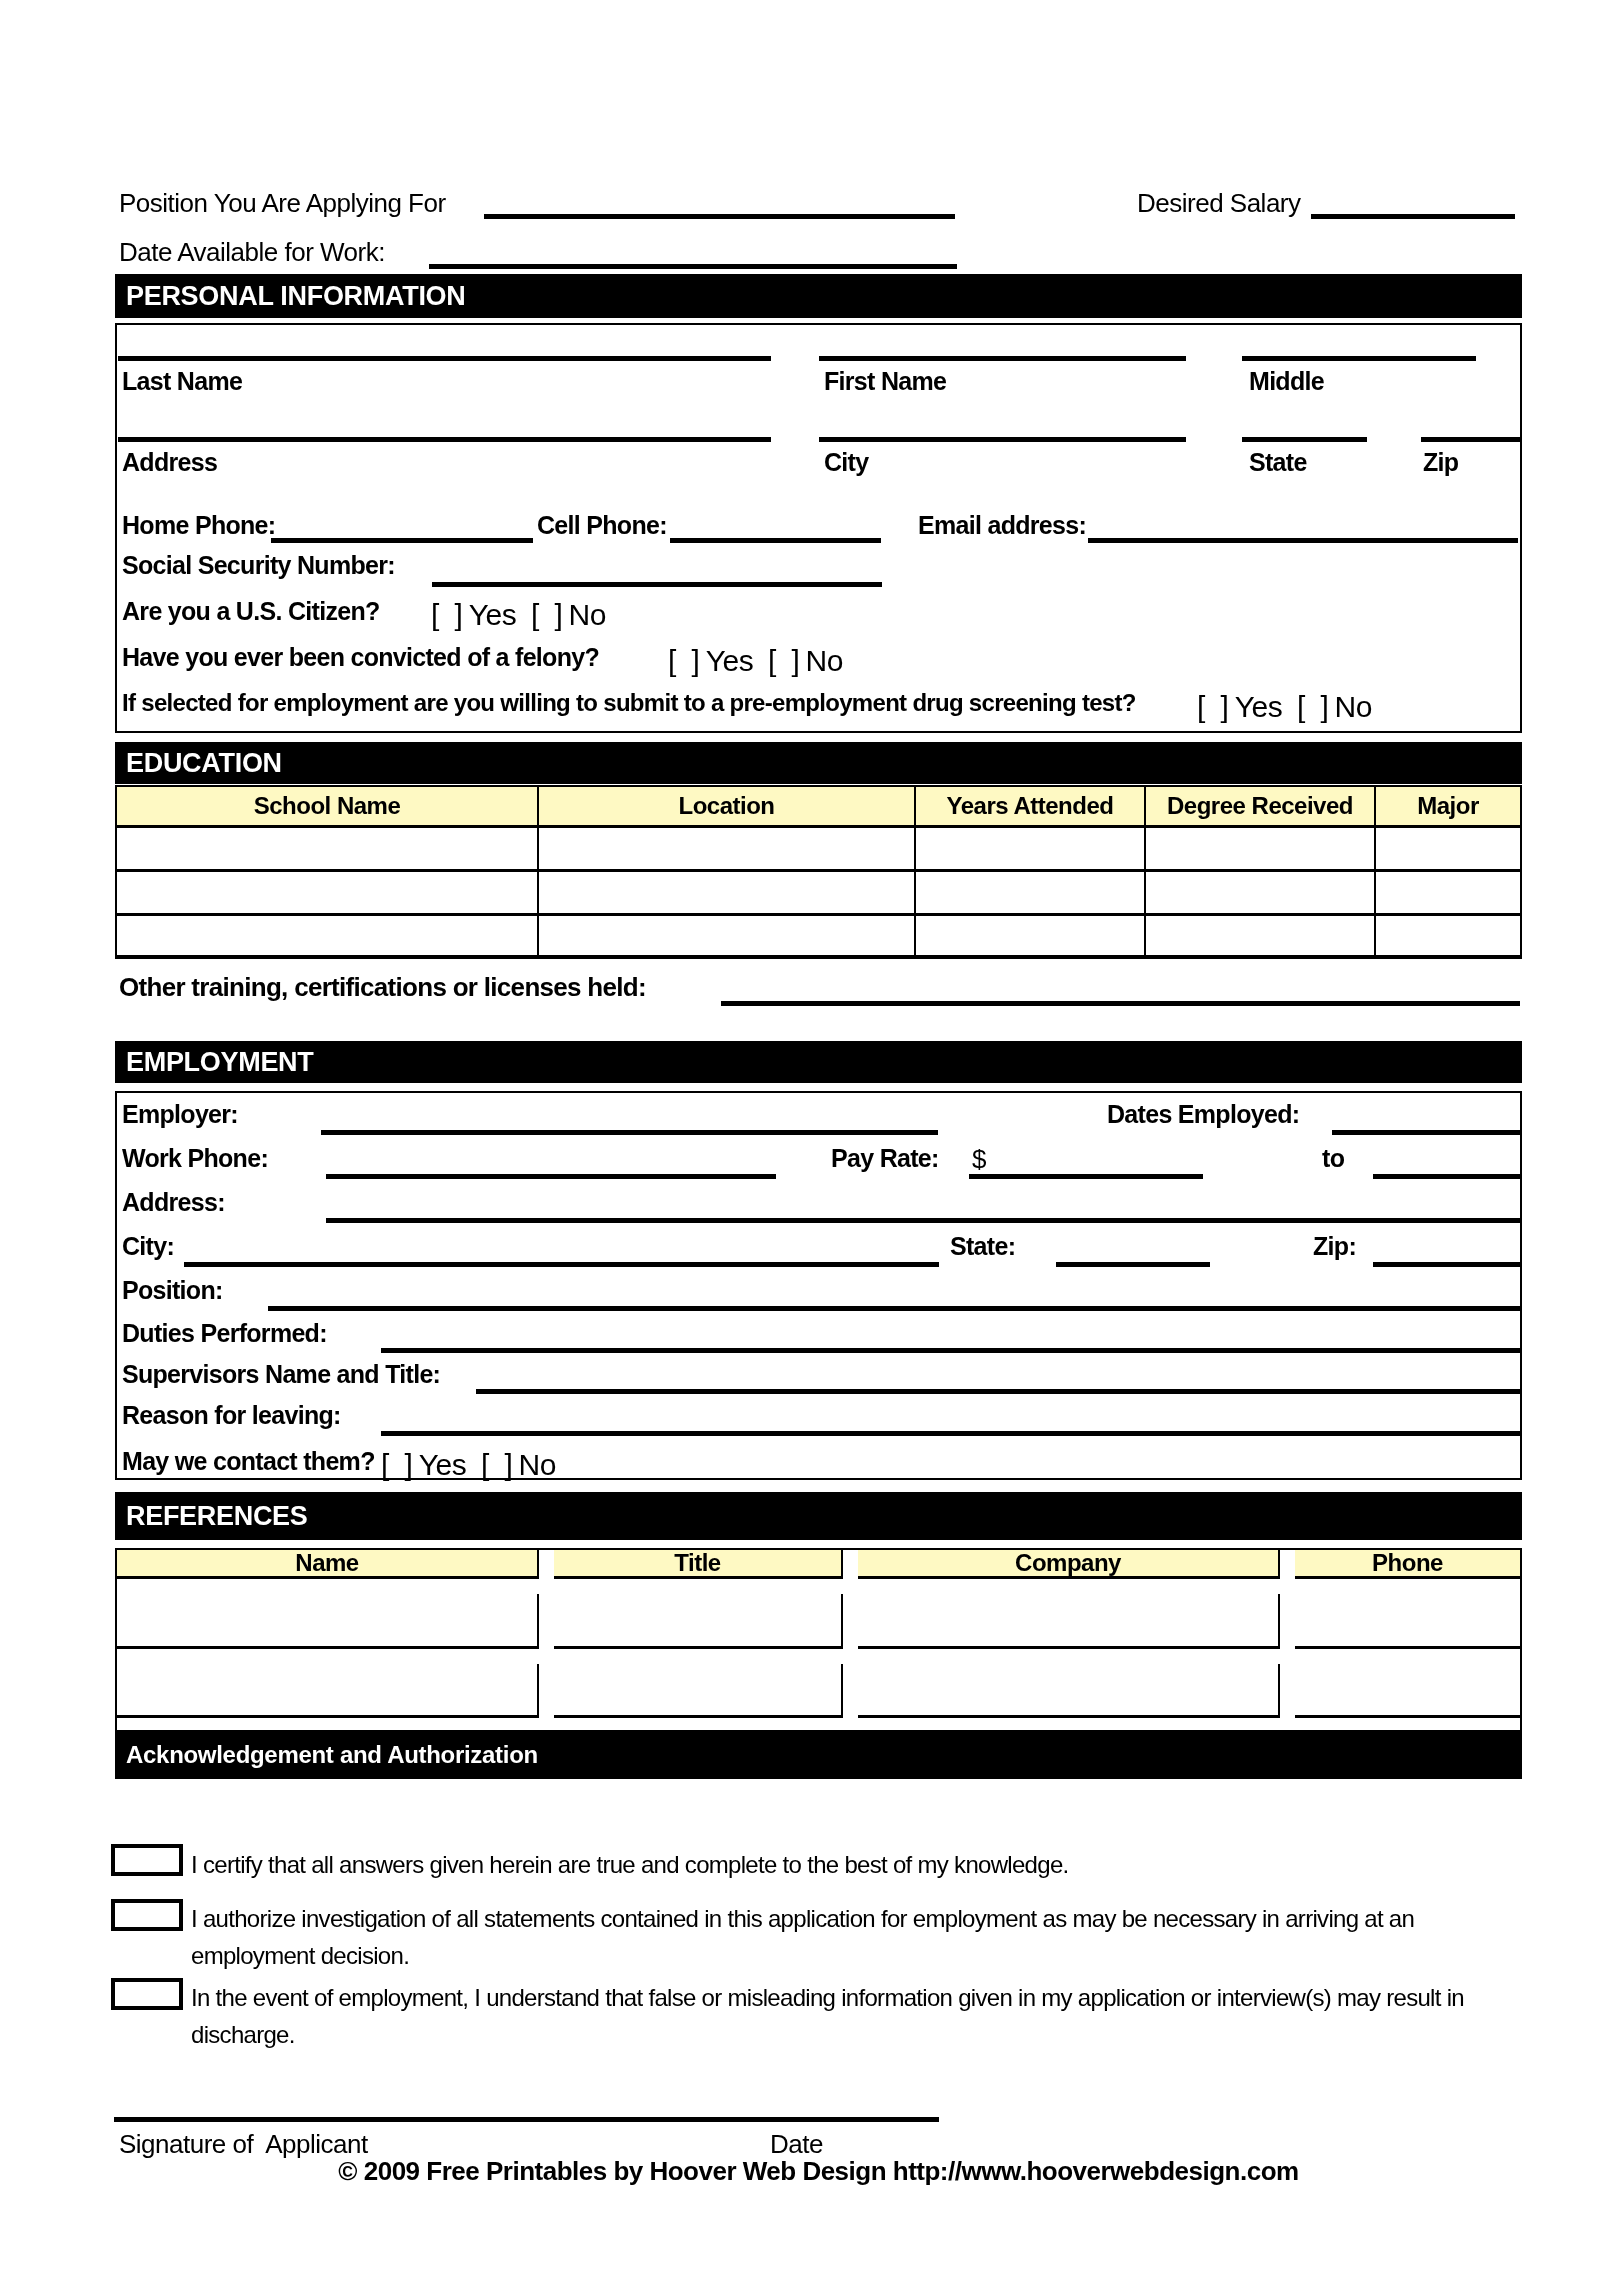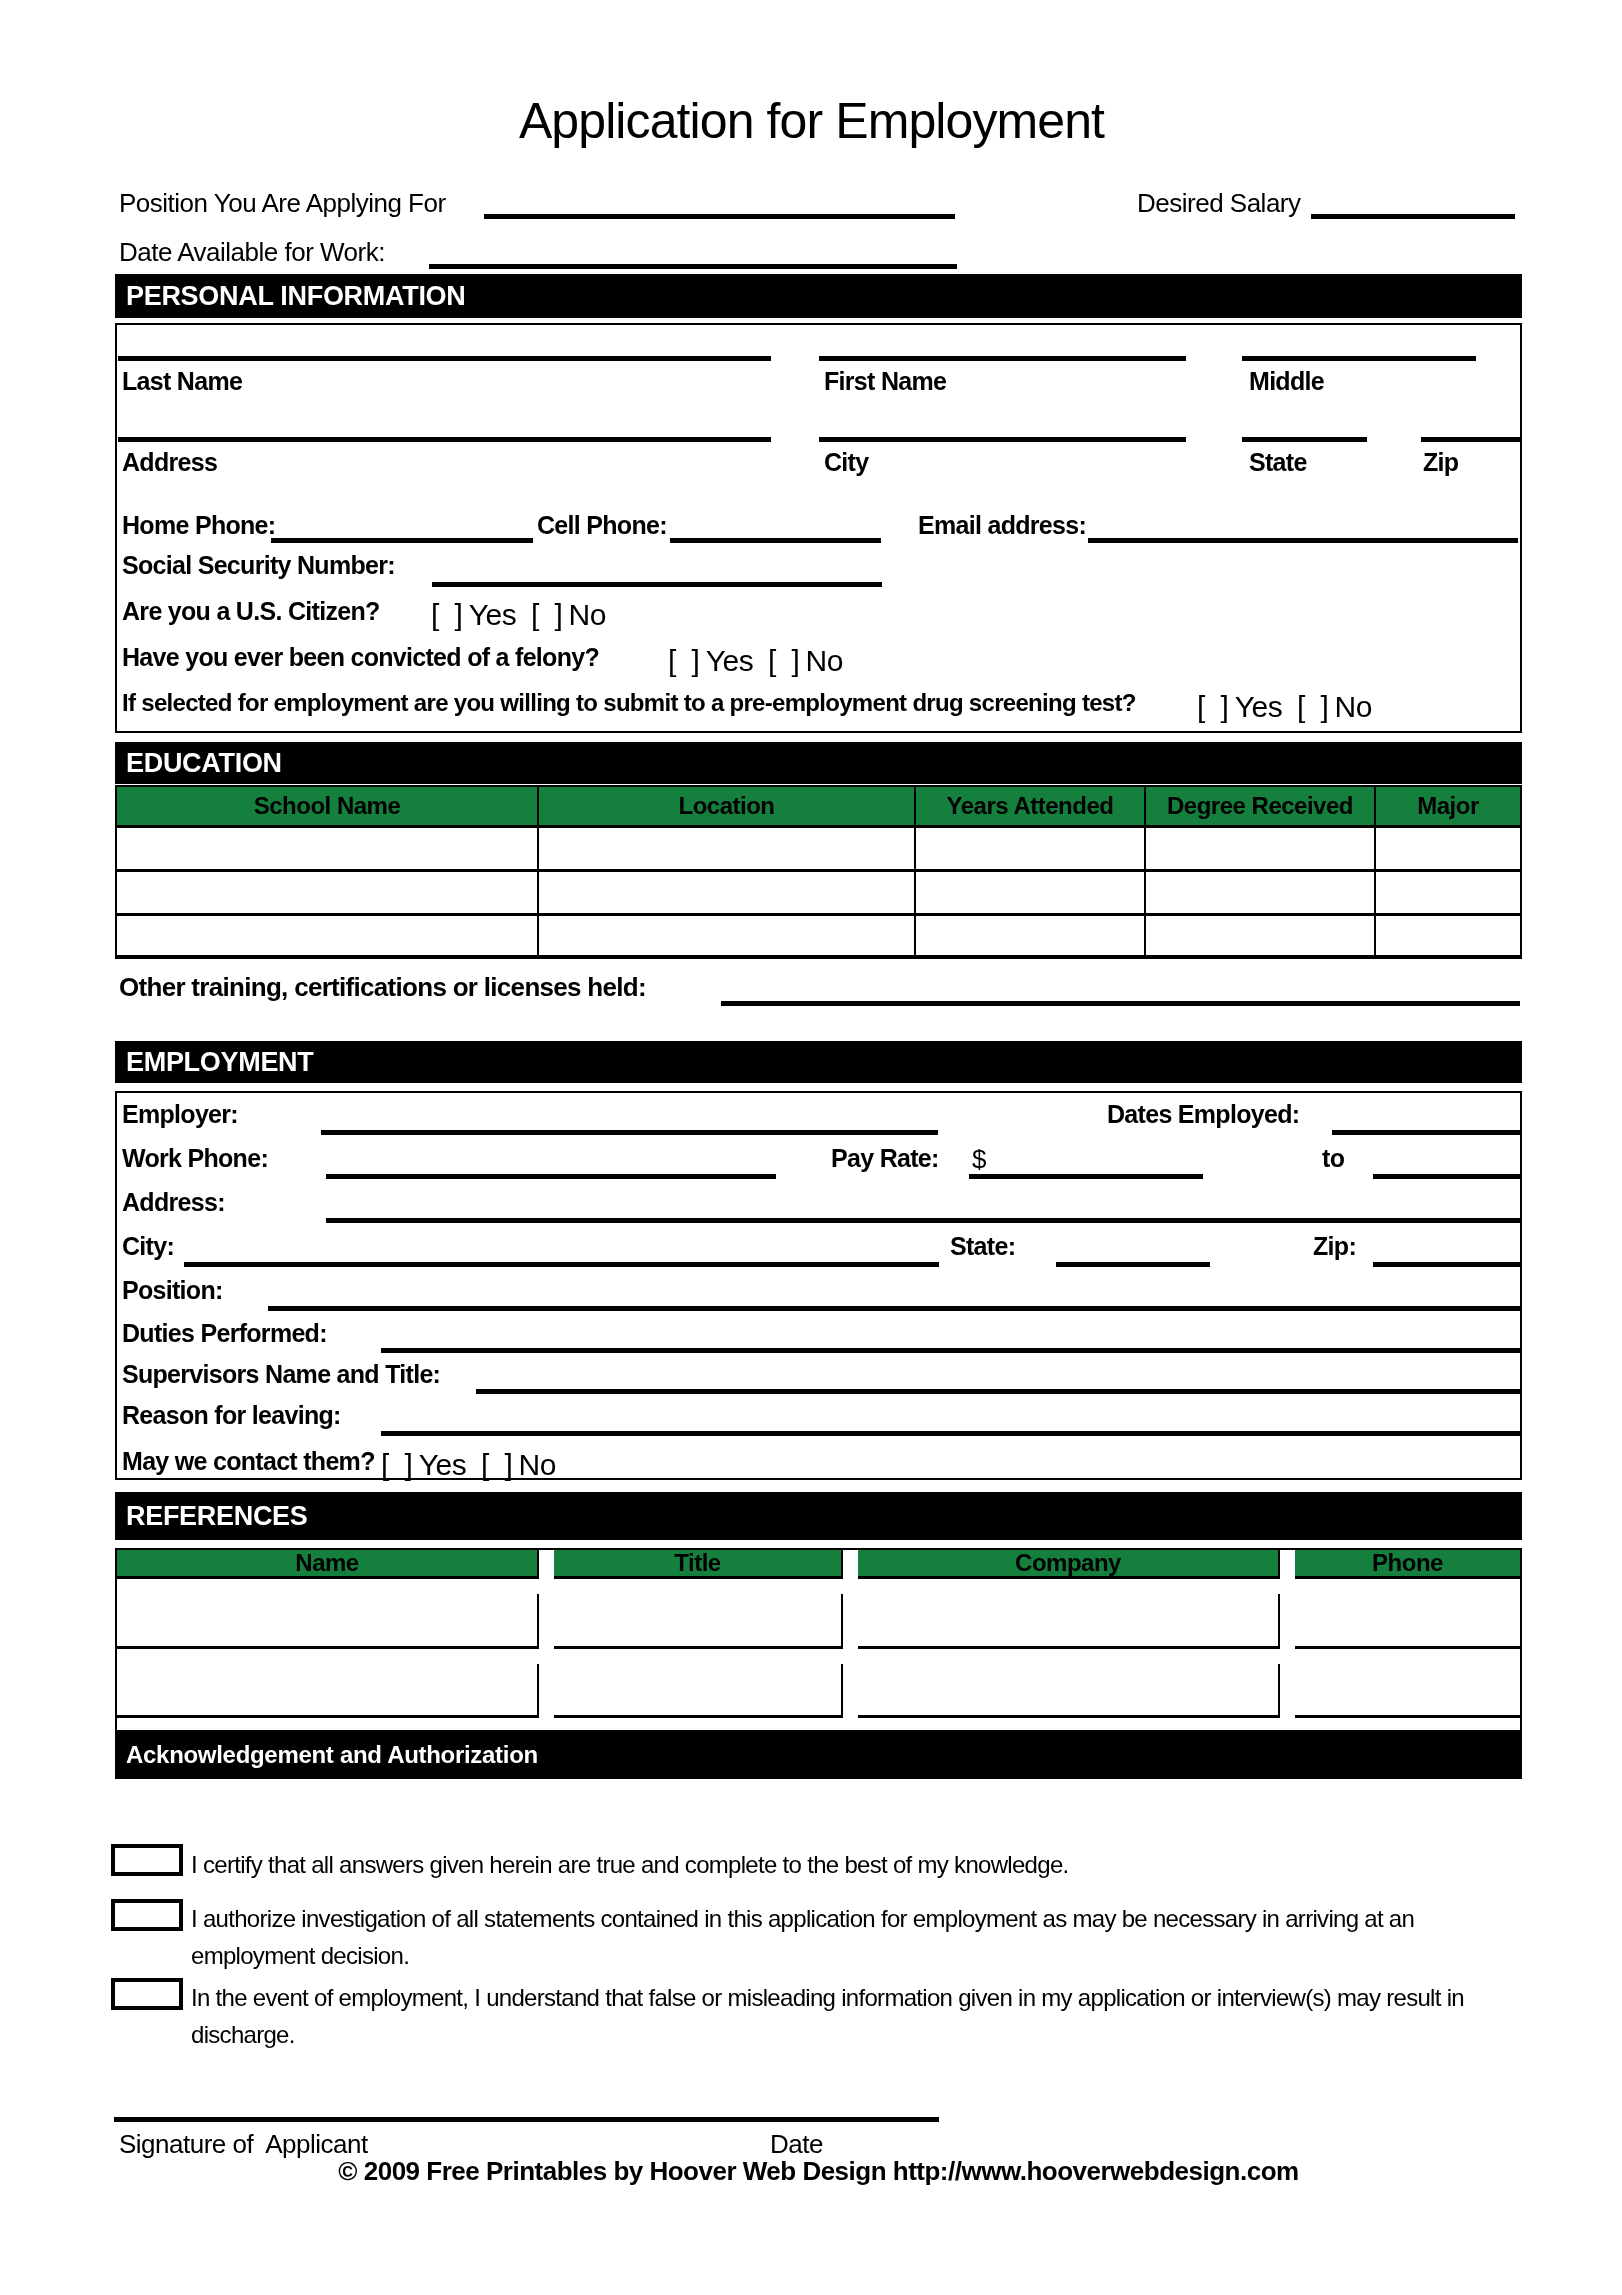--- a/index.html
+++ b/index.html
@@ -27,36 +27,35 @@
   .formbox{position:absolute;border:2.8px solid #000;box-sizing:border-box;background:#fff;}
   
   .yn{position:absolute;font-weight:normal;font-size:30px;letter-spacing:-0.5px;white-space:nowrap;}
   .yn .bk{margin-right:6.4px;}
   .yn .lab{margin-right:14.7px;}
   
   .grid{position:absolute;display:grid;border:2.8px solid #000;border-bottom-width:4.6px;box-sizing:border-box;background:#fff;}
   .gcell{border-right:2.8px solid #000;border-bottom:3.7px solid #000;box-sizing:border-box;}
   .gcell.lastcol{border-right:none;}
   .gcell.lastrow{border-bottom:none;}
-  .ghead{background:#15803d;font-weight:bold;font-size:24px;letter-spacing:-0.5px;
+  .ghead{background:#fef9c3;font-weight:bold;font-size:24px;letter-spacing:-0.5px;
          display:flex;align-items:center;justify-content:center;overflow:visible;}
   
   .cbx{position:absolute;width:64px;height:24px;border:4.6px solid #000;box-sizing:content-box;background:#fff;}
   .stmt{position:absolute;font-weight:normal;font-size:24px;letter-spacing:-0.7px;line-height:37px;margin-top:6px;}
   .title{position:absolute;left:0;width:1623px;text-align:center;font-weight:400;
          font-size:50px;letter-spacing:-0.9px;}
   .copyright{position:absolute;left:115px;width:1407px;text-align:center;font-weight:bold;
              font-size:26px;letter-spacing:-0.5px;}
 </style>
 </head>
 <body>
 
 <div id="page">
 
-  <div class="title" style="top:92px;">Application for Employment</div>
 
   <div class="rlbl" style="left:119px;top:188px;">Position You Are Applying For</div>
   <div class="wline" style="left:484px;top:214px;width:471px;"></div>
   <div class="rlbl" style="left:1137px;top:188px;text-align:center;">Desired Salary</div>
   <div class="wline" style="left:1311px;top:214px;width:204px;"></div>
   <div class="rlbl" style="left:119px;top:237px;">Date Available for Work:</div>
   <div class="wline" style="left:429px;top:264px;width:528px;"></div>
 
   <div class="bar" style="top:274px;height:44px;">PERSONAL INFORMATION</div>
   <div class="formbox" style="left:115px;top:323px;width:1407px;height:410px;"></div>

